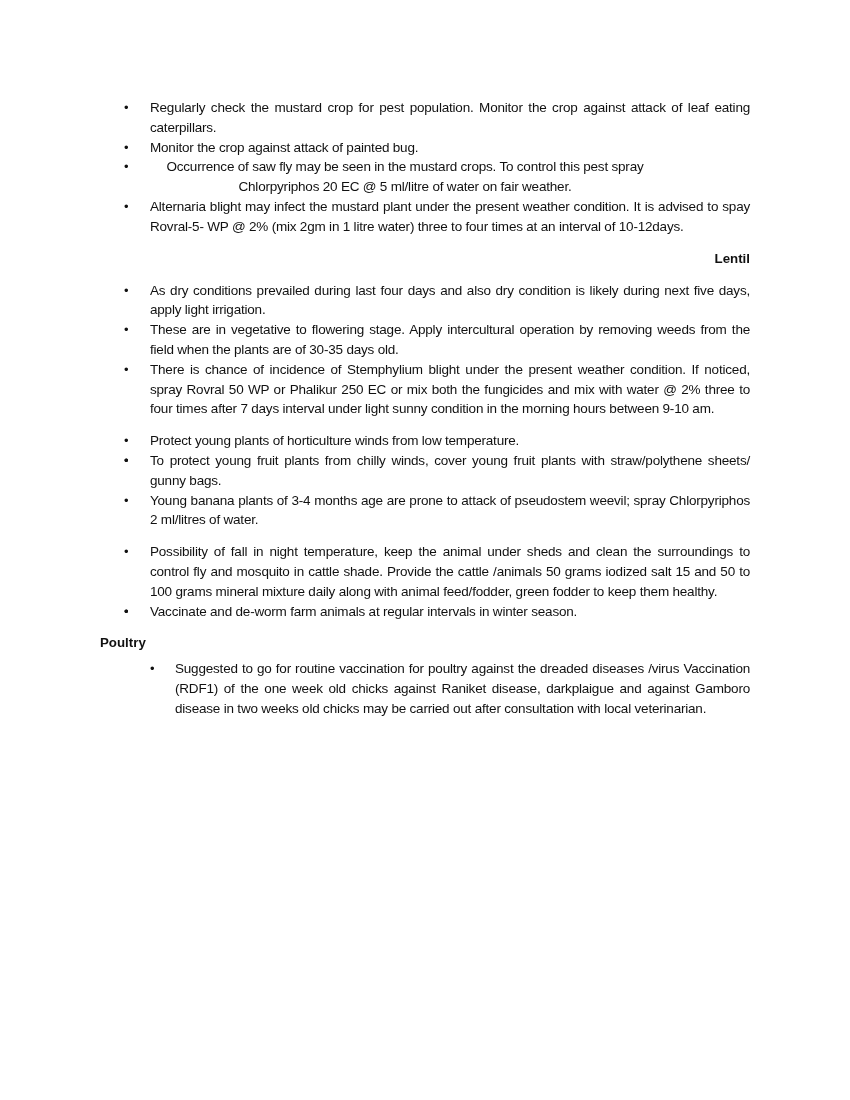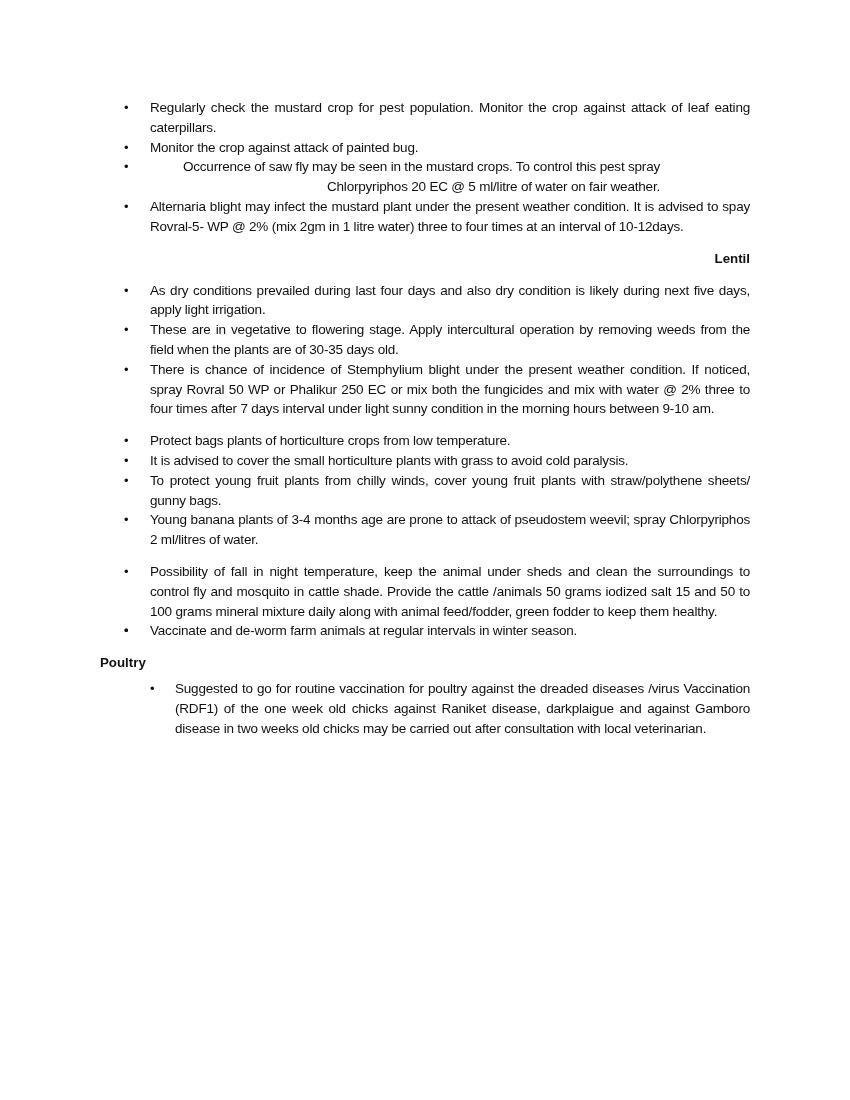--- a/index.html
+++ b/index.html
@@ -31,35 +31,35 @@
 </head>
 <body>
 
 <div class="page">
 
   <ul class="blist" style="margin-bottom:12px;">
     <li><span class="bullet">•</span><span>Regularly check the mustard crop for pest population. Monitor the crop against attack of leaf eating caterpillars.</span></li>
     <li><span class="bullet">•</span><span>Monitor the crop against attack of painted bug.</span></li>
     <li>
         <span class="bullet">•</span>
-        <span style="display:block;text-align:right;padding-right:90px;">Occurrence of saw fly may be seen in the mustard crops. To control this pest spray Chlorpyriphos 20 EC @ 5 ml/litre of water on fair weather.</span>
+        <span style="display:block;text-align:center;padding-right:90px;">Occurrence of saw fly may be seen in the mustard crops. To control this pest spray Chlorpyriphos 20 EC @ 5 ml/litre of water on fair weather.</span>
       </li>
     <li><span class="bullet">•</span><span>Alternaria blight may infect the mustard plant under the present weather condition. It is advised to spay Rovral-5- WP @ 2% (mix 2gm in 1 litre water) three to four times at an interval of 10-12days.</span></li>
   </ul>
 
   <h3 class="heading" style="margin-bottom:12px;text-align:right;">Lentil</h3>
   <ul class="blist" style="margin-bottom:12px;">
     <li><span class="bullet">•</span><span>As dry conditions prevailed during last four days and also dry condition is likely during next five days, apply light irrigation.</span></li>
     <li><span class="bullet">•</span><span>These are in vegetative to flowering stage. Apply intercultural operation by removing weeds from the field when the plants are of 30-35 days old.</span></li>
     <li><span class="bullet">•</span><span>There is chance of incidence of Stemphylium blight under the present weather condition.  If noticed, spray Rovral 50 WP or Phalikur 250 EC or mix both the fungicides and mix with water @ 2% three to four times after 7 days interval under light sunny condition in the morning hours between 9-10 am.</span></li>
   </ul>
 
   <ul class="blist" style="margin-bottom:12px;">
-    <li><span class="bullet">•</span><span>Protect bags plants of horticulture crops from low temperature.</span></li>
-    <li><span class="bullet">•</span><span>It is advised to cover the small horticulture plants with grass to avoid cold paralysis.</span></li>
+    <li><span class="bullet">•</span><span>Protect young plants of horticulture winds from low temperature.</span></li>
+    <li><span class="bullet">•</span></li>
     <li><span class="bullet">•</span><span>To protect young fruit plants from chilly winds, cover young fruit plants with straw/polythene sheets/ gunny bags.</span></li>
     <li><span class="bullet">•</span><span>Young banana plants of 3-4 months age are prone to attack of pseudostem weevil; spray Chlorpyriphos 2 ml/litres of water.</span></li>
   </ul>
 
   <ul class="blist" style="margin-bottom:12px;">
     <li><span class="bullet">•</span><span>Possibility of fall in night temperature, keep the animal under sheds and clean the surroundings to control fly and mosquito in cattle shade. Provide the cattle /animals 50 grams iodized salt 15 and 50 to 100 grams mineral mixture daily along with animal feed/fodder, green fodder to keep them healthy.</span></li>
     <li><span class="bullet">•</span></li>
     <li><span class="bullet">•</span><span>Vaccinate and de-worm farm animals at regular intervals in winter season.</span></li>
   </ul>
 

